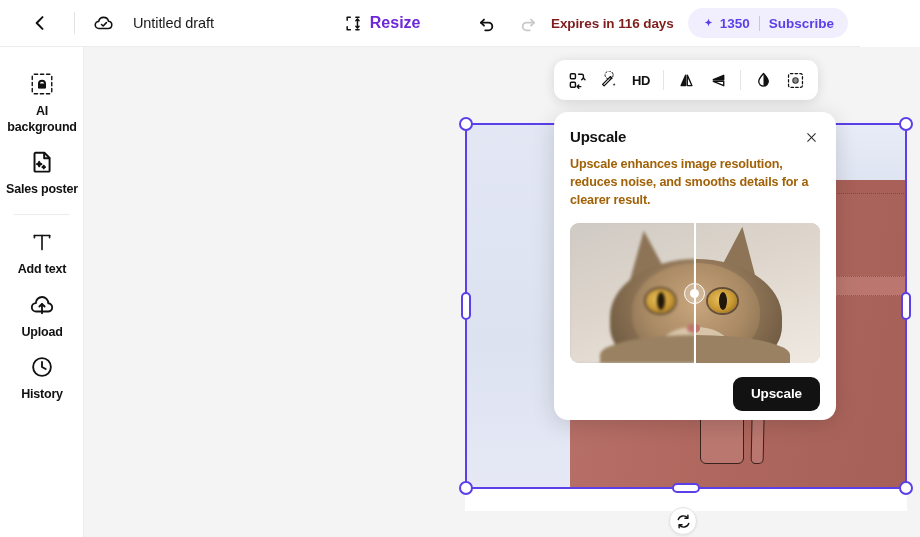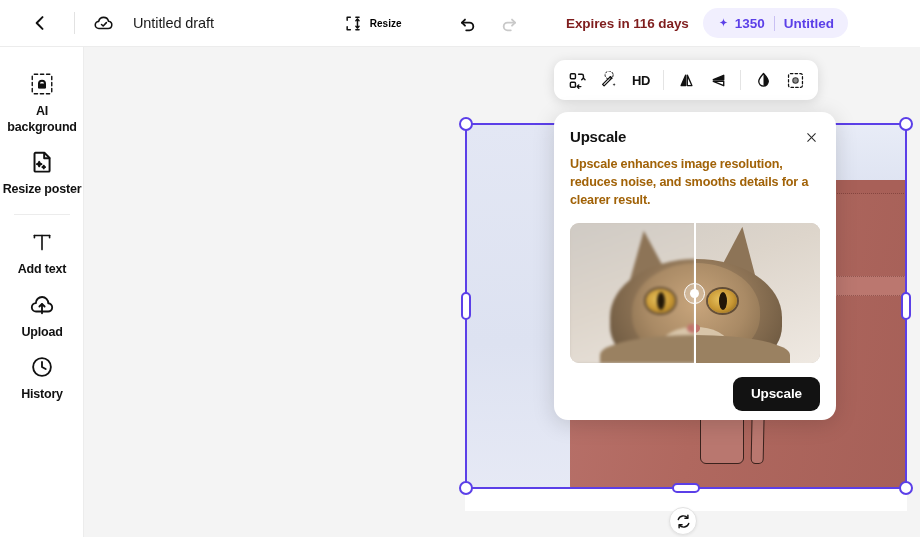--- a/index.html
+++ b/index.html
@@ -26,21 +26,21 @@
   }
   .vdiv { width: 1px; height: 22px; background: #e2e2e2; margin: 0 14px; }
   .hdr-cloud { width: 30px; height: 30px; display: flex; align-items: center; justify-content: center; cursor:pointer;}
   .hdr-title {
     font-size: 14.5px; color: #1a1a1a; margin-left: 14px;
     letter-spacing: -0.1px; cursor: text;
   }
   .hdr-resize {
     display: flex; align-items: center; gap: 7px;
     margin-left: 130px; cursor: pointer;
-    font-size: 10px; font-weight: bold; color: #000000;
+    font-size: 16px; font-weight: bold; color: #6d28d9;
   }
   .hdr-undo, .hdr-redo {
     width: 34px; height: 34px; display: flex; align-items: center; justify-content: center;
     cursor: pointer; border-radius: 6px;
   }
   .hdr-undo { margin-left: 50px; }
   .hdr-redo { margin-left: 6px; }
   .hdr-spacer { flex: 1; }
   .hdr-expires {
     font-size: 13.5px; font-weight: bold; color: #7f1d1d;
@@ -321,21 +321,21 @@
     <div class="hdr-spacer"></div>
     <div class="hdr-expires">Expires in 116 days</div>
     <div class="credits-pill">
       <div class="credits-val">
         <svg width="13" height="13" viewBox="0 0 24 24" fill="#5B3FE8">
           <path d="M12 2.2c.6 4.9 2.4 7.2 7.3 7.8-4.9.6-6.7 2.9-7.3 7.8-.6-4.9-2.4-7.2-7.3-7.8 4.9-.6 6.7-2.9 7.3-7.8z"></path>
         </svg>
         <span>1350</span>
       </div>
       <div class="credits-sep"></div>
-      <div class="credits-sub">Untitled</div>
+      <div class="credits-sub">Subscribe</div>
     </div>
   </div>
 
   <div class="sidebar">
 
     <div class="side-item">
       <span class="side-ico">
         <svg width="26" height="26" viewBox="0 0 24 24" fill="none" stroke="#111" stroke-width="1.8" stroke-linecap="round" stroke-linejoin="round">
           <rect x="3" y="3" width="18" height="18" rx="2" stroke-dasharray="3 2.6" stroke-width="1.3"></rect>
           <path d="M9.2 15.2v-3.4a2.8 2.8 0 0 1 5.6 0v3.4z"></path>
@@ -348,21 +348,21 @@
 
     <div class="side-item">
       <span class="side-ico">
         <svg width="26" height="26" viewBox="0 0 24 24" fill="none" stroke="#111" stroke-width="1.8" stroke-linecap="round" stroke-linejoin="round">
           <path d="M6 3.5h8.2L19 8.3V20a.9.9 0 0 1-.9.9H6A.9.9 0 0 1 5.1 20V4.4A.9.9 0 0 1 6 3.5z"></path>
           <path d="M14 3.6V8.5h4.8"></path>
           <path d="M9.4 11.8l.6 1.5 1.5.6-1.5.6-.6 1.5-.6-1.5-1.5-.6 1.5-.6z" fill="#111"></path>
           <path d="M13.6 15.4l.35.9.9.35-.9.35-.35.9-.35-.9-.9-.35.9-.35z" fill="#111"></path>
         </svg>
       </span>
-      <span class="side-lbl">Resize poster</span>
+      <span class="side-lbl">Sales poster</span>
     </div>
 
     <div class="side-divider"></div>
 
     <div class="side-item">
       <span class="side-ico">
         <svg width="26" height="26" viewBox="0 0 24 24" fill="none" stroke="#111" stroke-width="1.5" stroke-linecap="round">
           <line x1="5" y1="6" x2="19" y2="6"></line>
           <line x1="12" y1="6" x2="12" y2="19"></line>
           <line x1="5" y1="6" x2="5" y2="8"></line>

